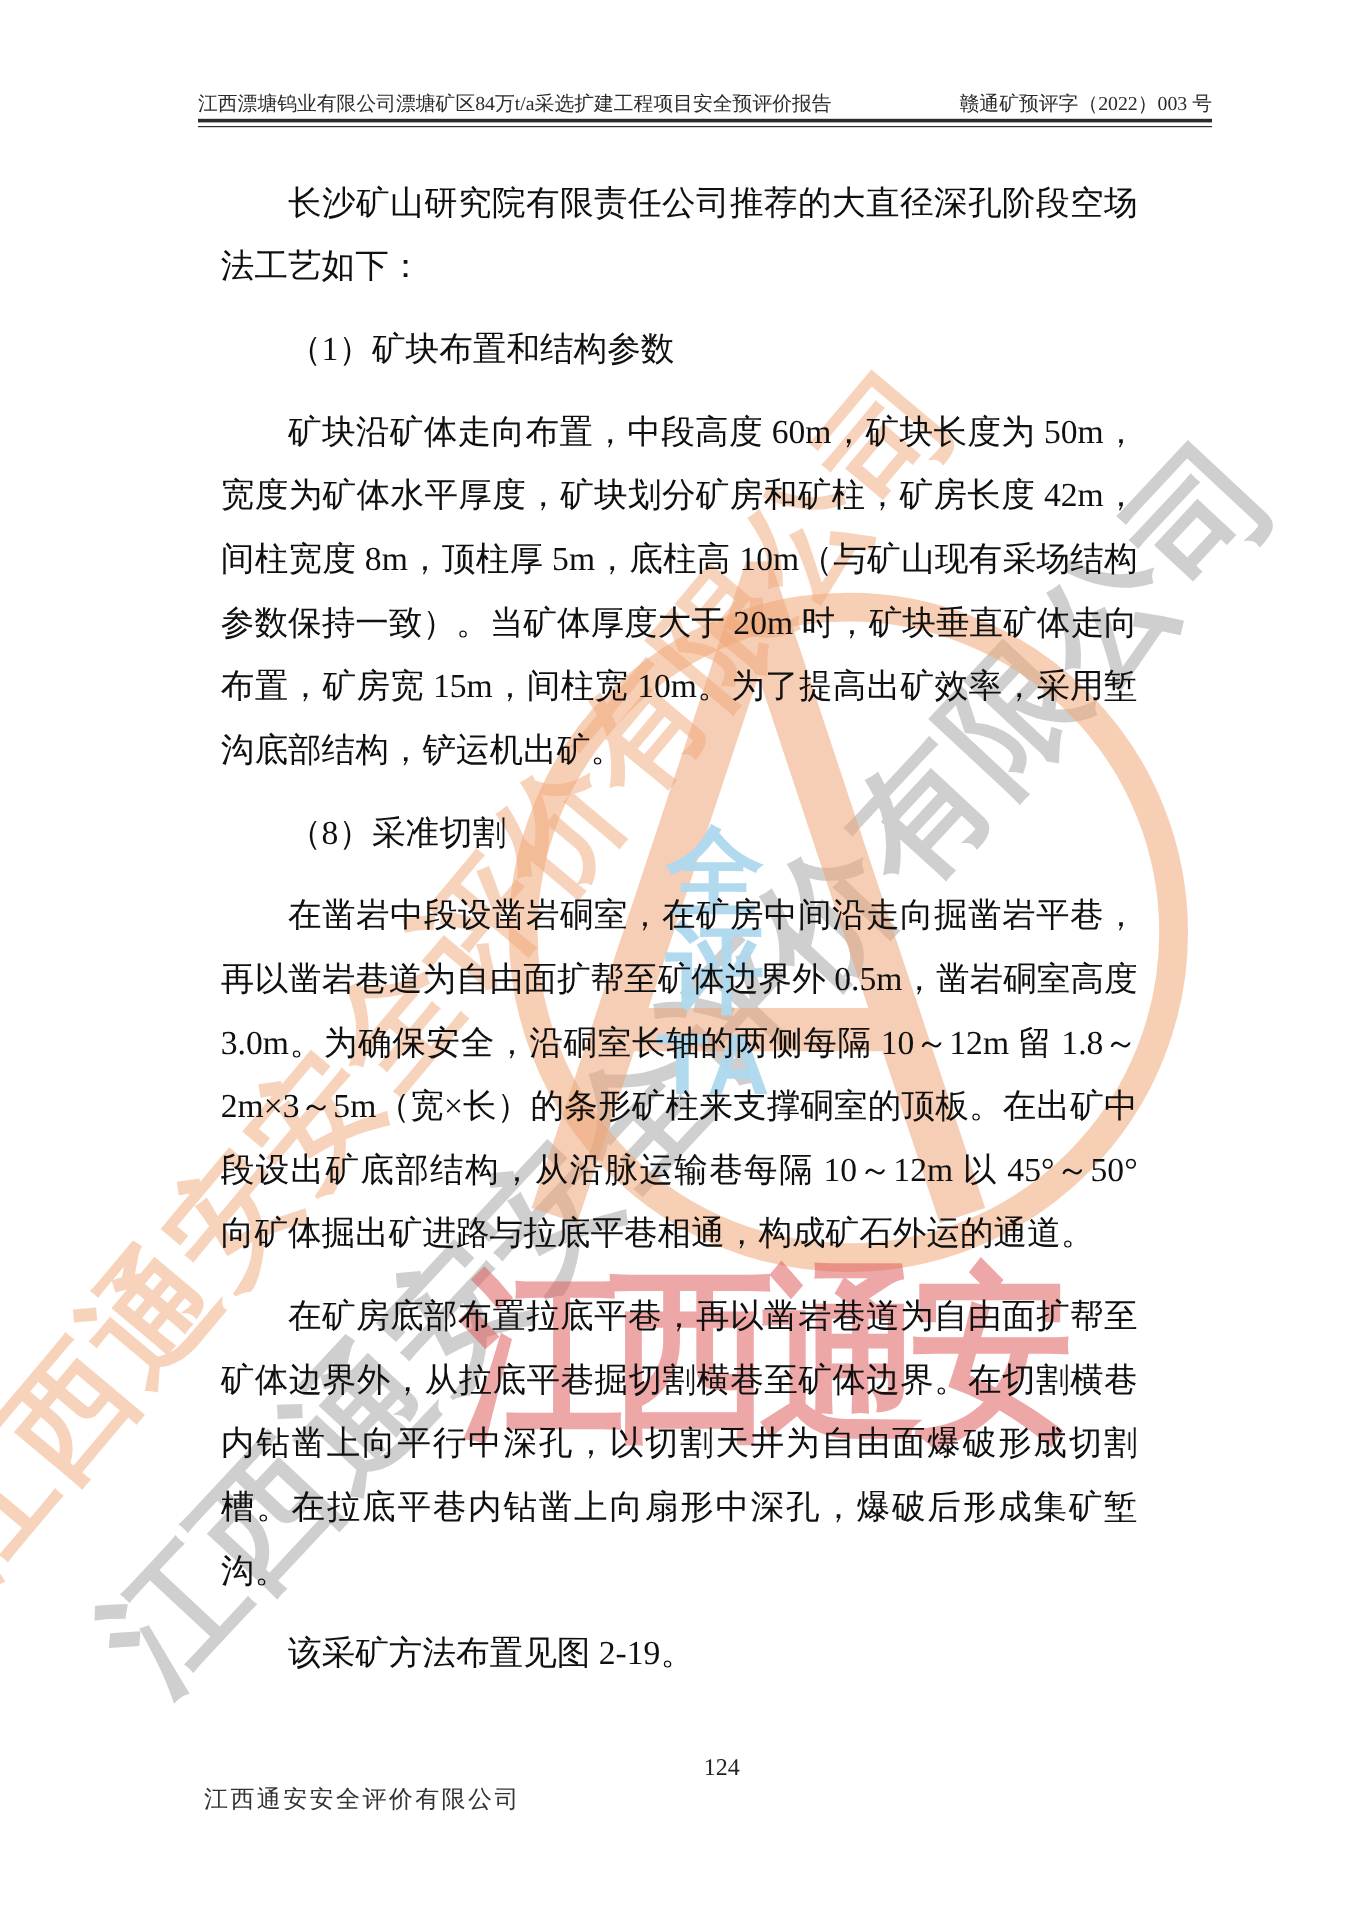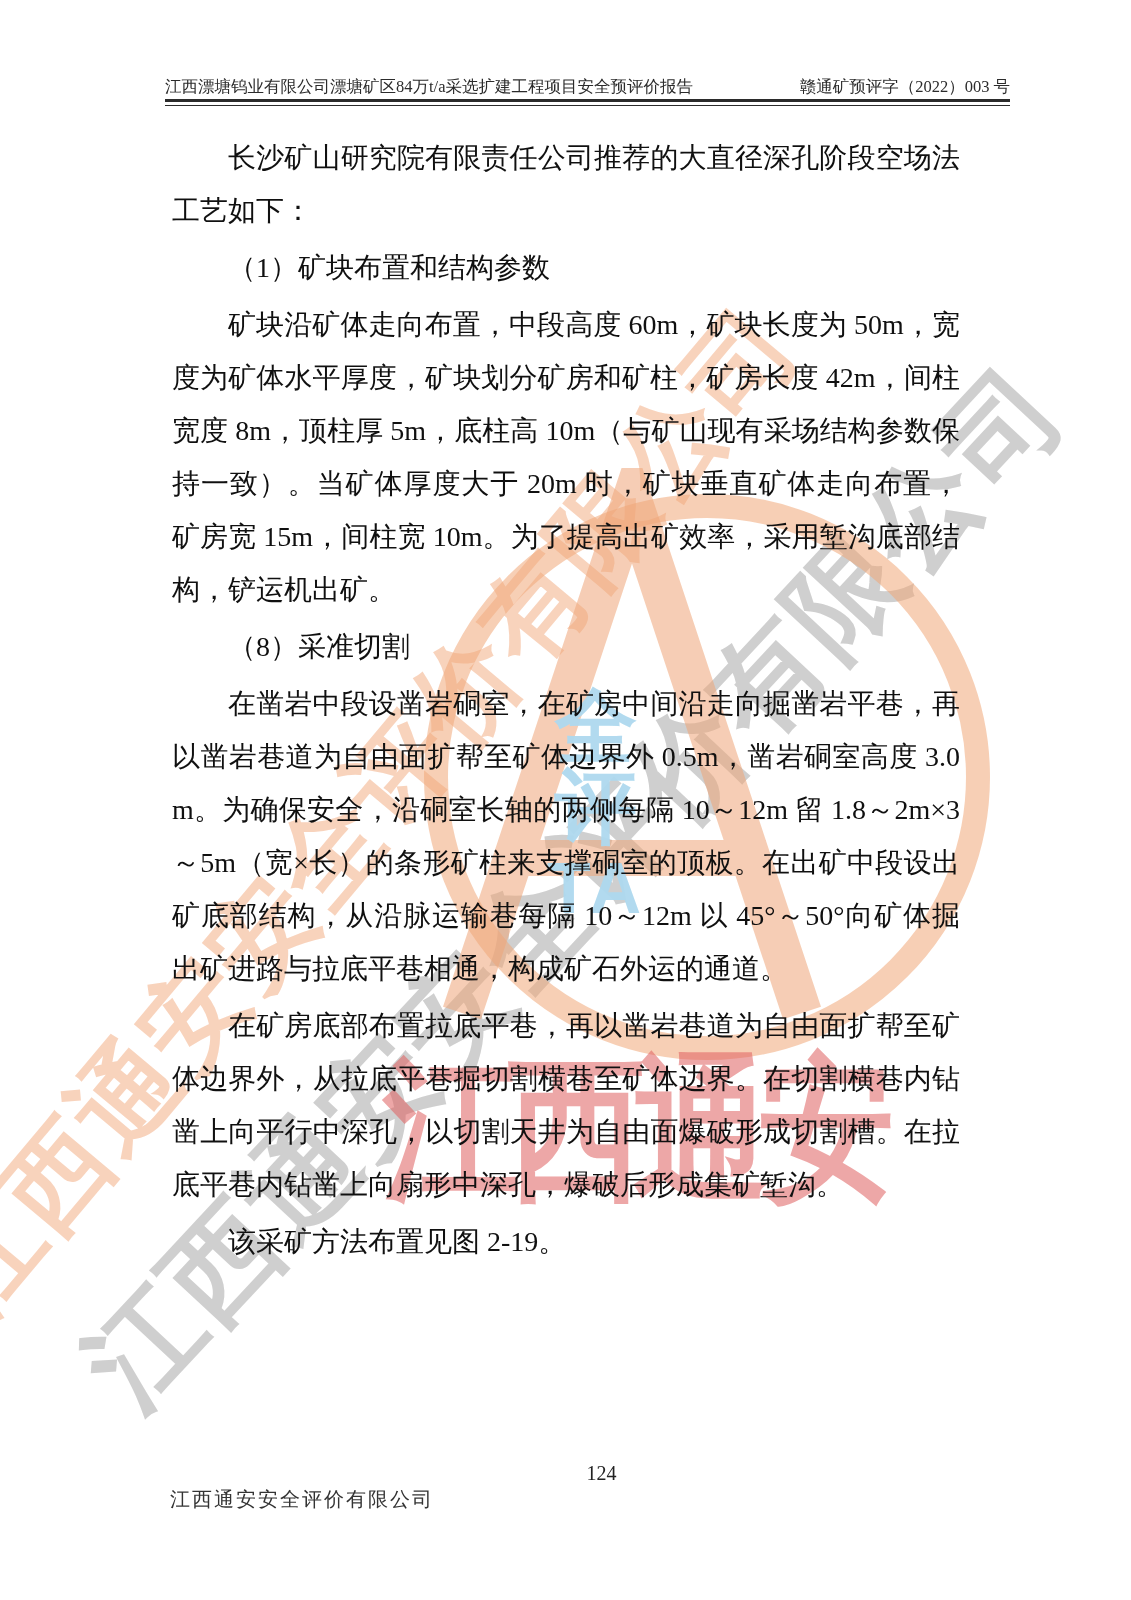--- a/index.html
+++ b/index.html
@@ -39,21 +39,21 @@
   .content{position:absolute;inset:0;z-index:10;}
   .header{
     position:absolute;left:165px;top:76px;width:845px;
     font-size:16.5px;color:#2b2b2b;display:flex;justify-content:space-between;
   }
   .rule-thick{position:absolute;left:165px;top:99px;width:845px;height:3px;background:#2b2b2b;}
   .rule-thin{position:absolute;left:165px;top:105px;width:845px;height:1px;background:#2b2b2b;}
 
   .body-text{position:absolute;left:168px;top:127px;width:796px;}
   .body-text p.para{
-    margin:4px;font-size:28px;line-height:53px;color:#101010;
+    margin:16px;font-size:28px;line-height:53px;color:#101010;
     text-align:justify;text-indent:2em;word-break:break-all;
   }
 
   .page-number{
     position:absolute;left:0;top:1462px;width:1131px;text-align:center;
     font-size:20px;color:#222;padding-left:36px;
   }
   .footer-company{
     position:absolute;left:170px;top:1486px;font-size:20px;color:#333;
     letter-spacing:2px;

